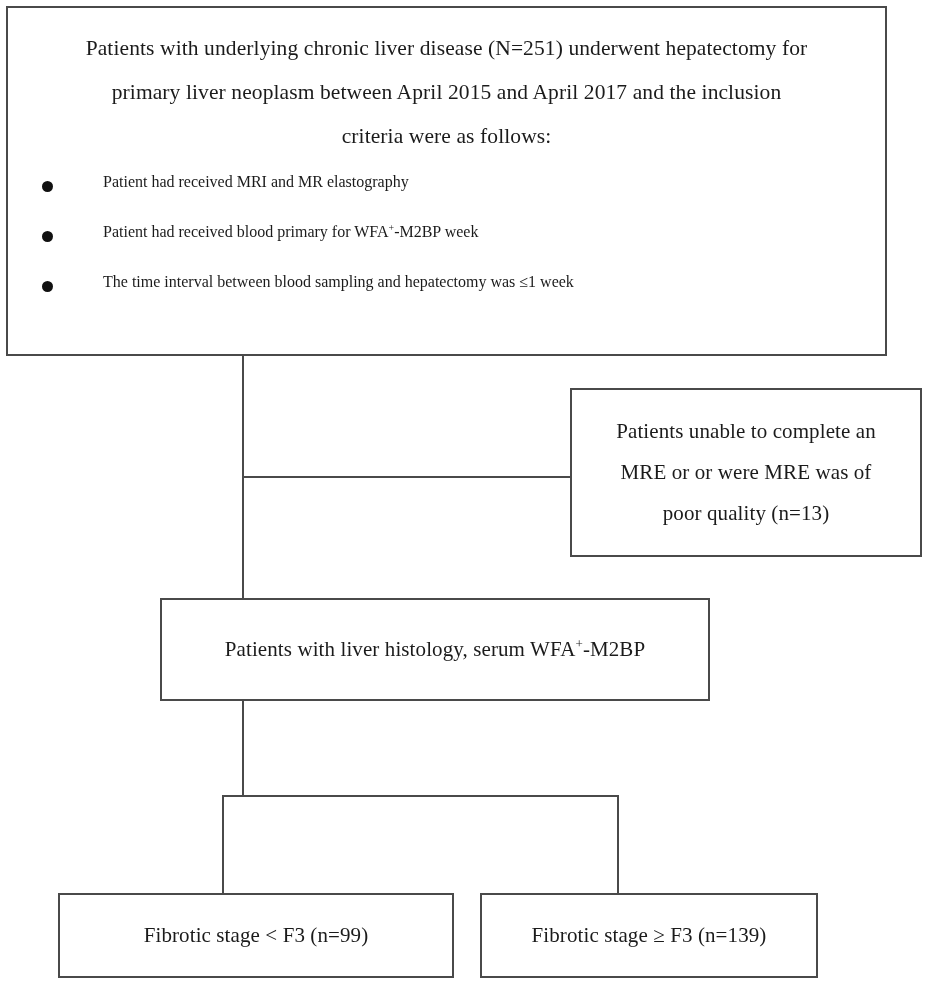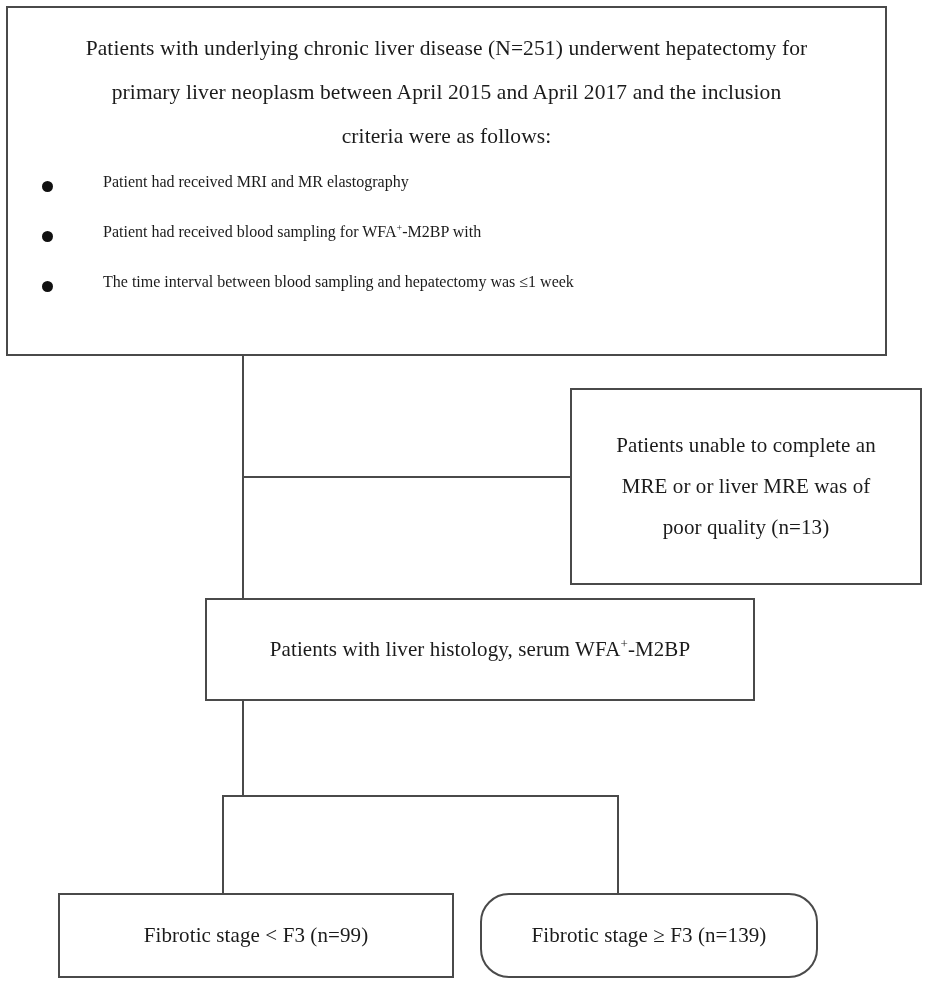--- a/index.html
+++ b/index.html
@@ -81,49 +81,47 @@
     font-size: 0.62em;
     vertical-align: super;
     line-height: 0;
   }
 
   
   #box-excluded {
     left: 570px;
     top: 388px;
     width: 352px;
-    height: 197px;
+    height: 169px;
     padding: 4px 12px;
   }
 
   
   #box-enrolled {
     left: 160px;
     top: 598px;
     width: 550px;
     height: 103px;
     padding: 2px 10px;
-    margin-left: 45px;
   }
 
   
   #box-stage-low {
     left: 58px;
     top: 893px;
     width: 396px;
     height: 85px;
     padding: 0 14px;
   }
   #box-stage-high {
     left: 480px;
     top: 893px;
     width: 338px;
     height: 85px;
     padding: 0 14px;
-    border-radius: 29px;
   }
   #box-stage-low .line,
   #box-stage-high .line {
     line-height: 1.2;
   }
 
   
   .conn {
     position: absolute;
     background: #4a4a4a;
@@ -150,39 +148,39 @@
       <div class="line">criteria were as follows:</div>
     </div>
 
     <ul class="bullet-list">
       <li class="bullet-row">
         <span class="bullet-dot"></span>
         <span class="bullet-text"><span>Patient had received MRI and MR elastography</span><sup></sup><span></span></span>
       </li>
       <li class="bullet-row">
         <span class="bullet-dot"></span>
-        <span class="bullet-text"><span>Patient had received blood sampling for WFA</span><sup>+</sup><span>-M2BP with</span></span>
+        <span class="bullet-text"><span>Patient had received blood primary for WFA</span><sup>+</sup><span>-M2BP week</span></span>
       </li>
       <li class="bullet-row">
         <span class="bullet-dot"></span>
         <span class="bullet-text"><span>The time interval between blood sampling and hepatectomy was ≤1 week</span><sup></sup><span></span></span>
       </li>
     </ul>
   </div>
 
   <div class="conn conn-v" id="conn-trunk-upper"></div>
   <div class="conn conn-h" id="conn-to-excluded"></div>
   <div class="conn conn-v" id="conn-trunk-lower"></div>
   <div class="conn conn-h" id="conn-split-bar"></div>
   <div class="conn conn-v" id="conn-leg-left"></div>
   <div class="conn conn-v" id="conn-leg-right"></div>
 
   <div class="node" id="box-excluded">
     <div class="line">Patients unable to complete an</div>
-    <div class="line">MRE or or liver MRE was of</div>
+    <div class="line">MRE or or were MRE was of</div>
     <div class="line">poor quality (n=13)</div>
   </div>
 
   <div class="node" id="box-enrolled">
     <div class="line"><span>Patients with liver histology, serum WFA</span><sup>+</sup><span>-M2BP</span></div>
   </div>
 
   <div class="node" id="box-stage-low">
     <div class="line">Fibrotic stage &lt; F3 (n=99)</div>
   </div>

